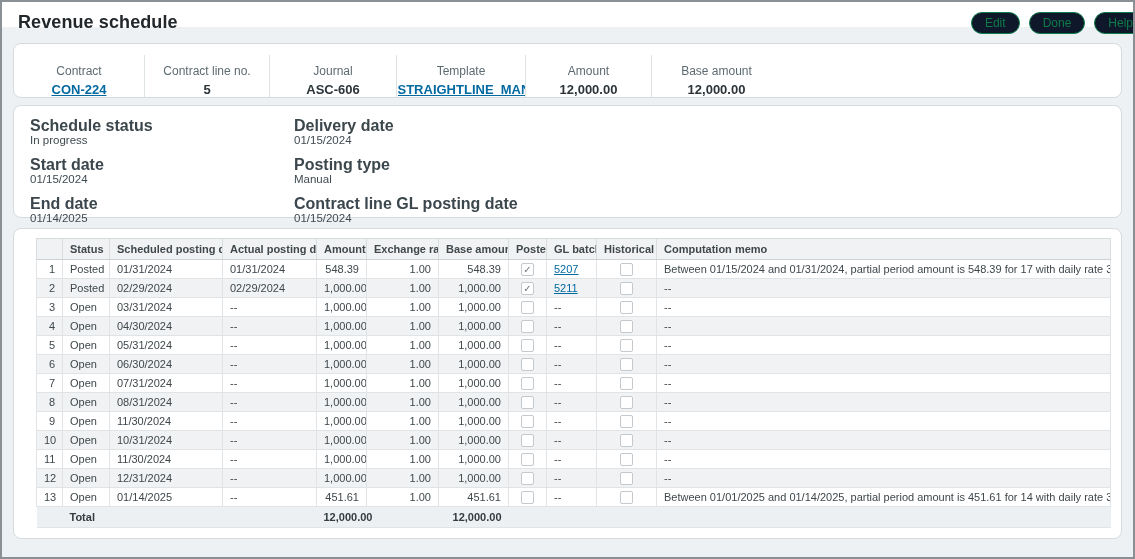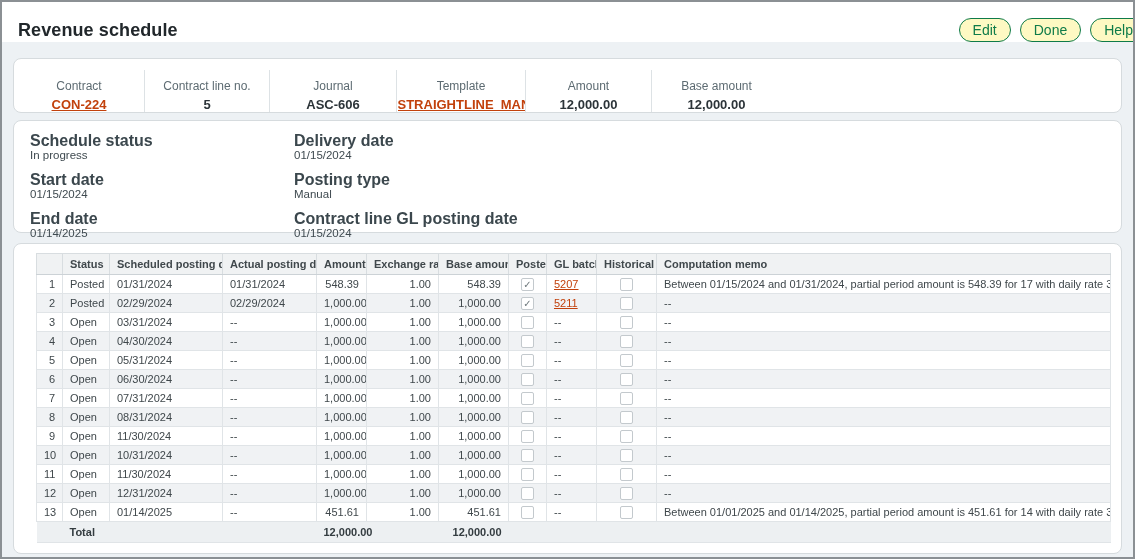--- a/index.html
+++ b/index.html
@@ -6,48 +6,48 @@
   html,body { width:1135px; height:559px; }
   body {
     font-family:"Liberation Sans", sans-serif;
     border:2px solid #8b9094;
     background:#edf1f4;
     overflow:hidden;
     color:#3b474d;
   }
   
   .titlebar {
-    height:40px; background:#ffffff;
+    height:25px; background:#ffffff;
     display:flex; align-items:center; justify-content:space-between;
     padding:16px 0 0 16px; position:relative;
   }
   .titlebar h1 { font-size:18px; font-weight:700; color:#21272b; letter-spacing:0.1px; }
   .actions { display:flex; gap:9px; align-items:center; margin-right:-14px; }
   .pill-btn {
-    background:#fef9c3; border:1.5px solid #0f7b49; color:#0f7b49;
-    border-radius:13px; padding:3px 13px; font-size:14px;
+    background:#0f172a; border:1.5px solid #0f7b49; color:#0f7b49;
+    border-radius:13px; padding:3px 13px; font-size:12px;
     font-family:"Liberation Sans", sans-serif; cursor:pointer; white-space:nowrap;
   }
   
   .content { padding:16px 11px 6px 11px; }
   .panel {
     background:#fff; border:1px solid #d6dbde; border-radius:8px;
   }
   
   .summary { height:55px; display:flex; align-items:flex-end; overflow:hidden; }
   .field {
     display:flex; flex-direction:column; align-items:center; justify-content:flex-start;
     padding-top:9px; text-align:center; flex:0 0 auto; overflow:hidden;
   }
   .field + .field { border-left:1px solid #dde2e5;margin-top:40px; }
   .f-contract{width:130px;} .f-line{width:125px;} .f-journal{width:127px;}
   .f-template{width:129px;} .f-amount{width:126px;} .f-base{width:130px;}
   .f-label { font-size:12px; color:#5d6b72; }
   .f-value { font-size:13px; font-weight:700; color:#2c3439; margin-top:4px; white-space:nowrap; }
-  a.glink { color:#c2410c; text-decoration:underline; cursor:pointer; }
+  a.glink { color:#0369a1; text-decoration:underline; cursor:pointer; }
   .truncate { max-width:127px; overflow:hidden; display:block; }
   
   .details { margin-top:7px; height:113px; padding:12px 0 0 16px; display:flex; }
   .d-col-left { width:264px; flex:0 0 auto; }
   .d-col-right { flex:1; }
   .d-group { margin-bottom:9px; }
   .d-label { font-size:16px; font-weight:600; color:#3b474d; line-height:15px; }
   .d-value { font-size:11.5px; color:#3f4a50; line-height:15px; }
   
   .table-panel { margin-top:10px; padding:9px 10px 10px 22px; }

